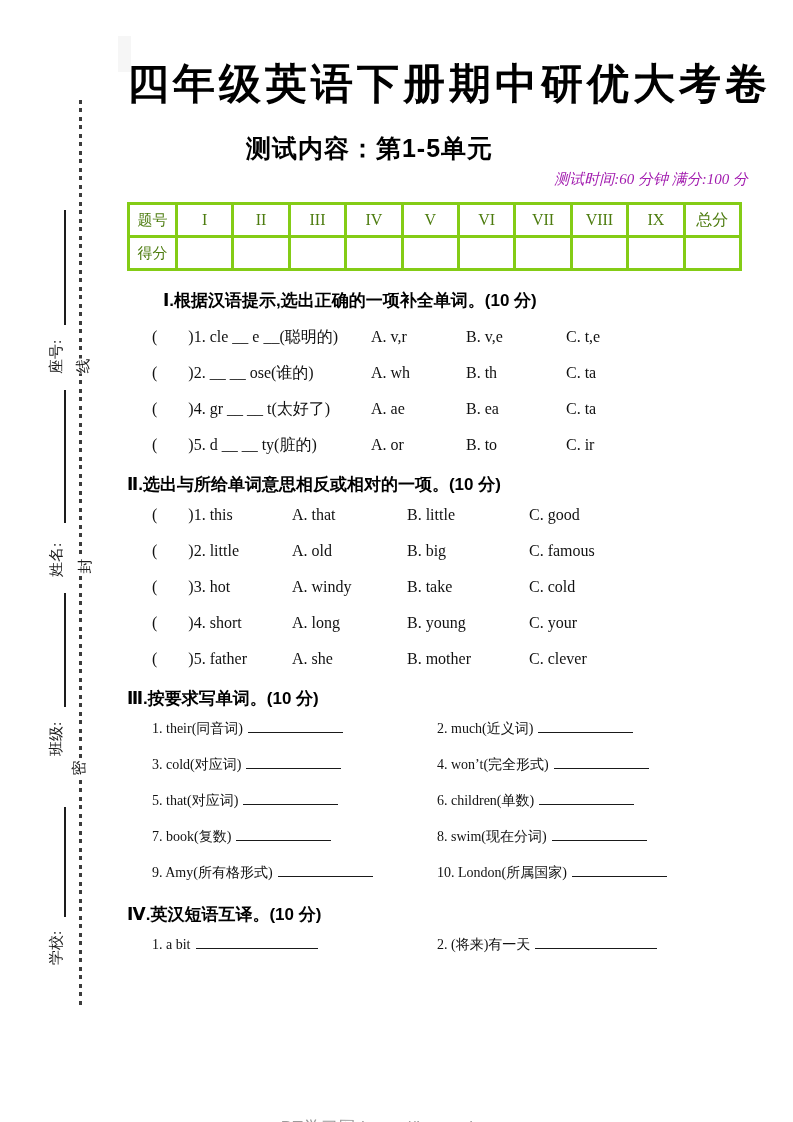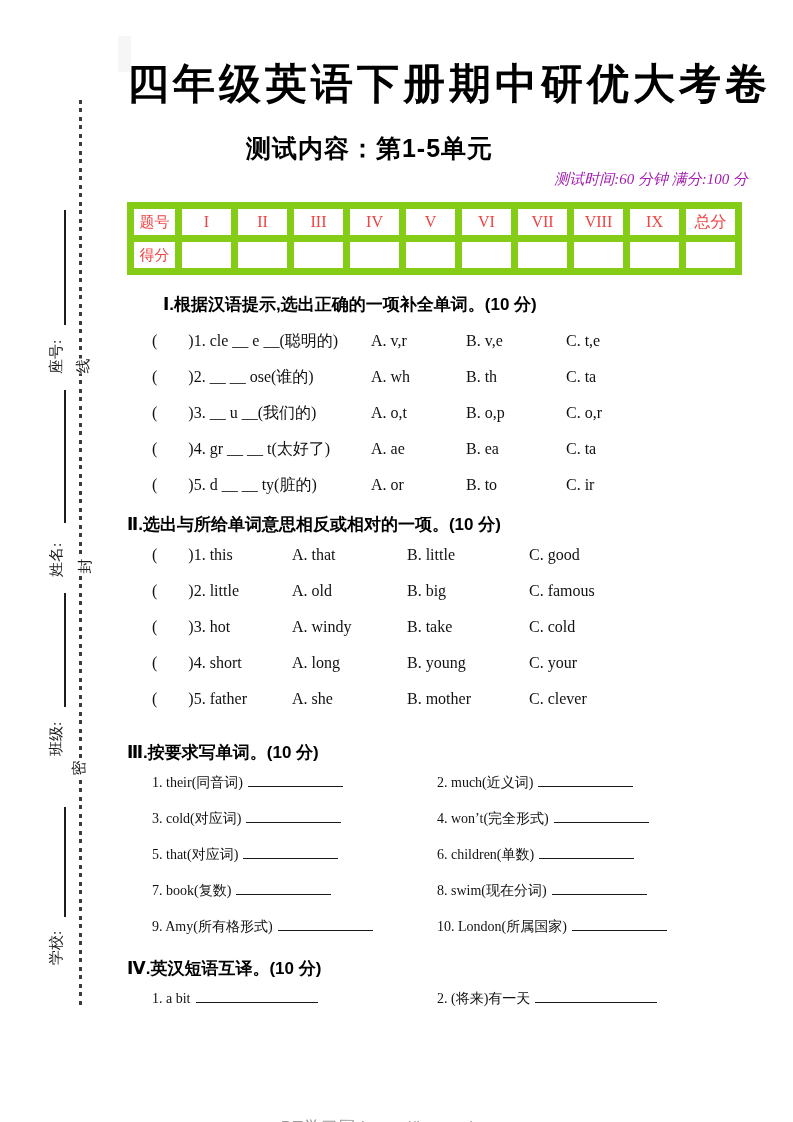--- a/index.html
+++ b/index.html
@@ -50,34 +50,34 @@
     font-weight:bold; font-size:25px; letter-spacing:1px; color:#000;
   }
   .meta { margin-top:8px; height:20px; text-align:right; padding-right:14px;
     font-style:italic; font-size:15px; color:#a21caf; }
 
   table.score {
     margin-top:12px; width:615px; border-collapse:collapse; table-layout:fixed;
     border:2px solid #222;
   }
   table.score td {
-    border:7px solid #84cc16; text-align:center; font-size:16px; color:#ef4444;
+    border:3px solid #84cc16; text-align:center; font-size:16px; color:#4d7c0f;
     height:33px; overflow:hidden;
   }
   table.score tr:first-child td { border-bottom:1.5px solid #222; }
   table.score td.hd { font-size:15px; }
 
   .sec-heading {
     font-family:"Liberation Sans","DejaVu Sans",sans-serif;
     font-weight:bold; font-size:17px; color:#000;
     height:24px; line-height:24px; white-space:nowrap;
   }
   .sh1 { margin-top:18px;margin-left:36px; }
   .sh2 { margin-top:10px; }
-  .sh3 { margin-top:24px; }
+  .sh3 { margin-top:10px; }
   .sh4 { margin-top:12px; }
 
   .qrow {
     height:36px; display:grid; align-items:center;
     padding-left:25px; font-size:16px; white-space:nowrap;
   }
   .qrow.g1 { grid-template-columns:219px 95px 100px auto; }
   .qrow.g2 { grid-template-columns:140px 115px 122px auto; }
   .paren { display:inline-block; margin-right:31px; }
   .rows1 { margin-top:6px; }
@@ -167,26 +167,20 @@
         <span>B. v,e</span>
         <span>C. t,e</span>
       </div>
       <div class="qrow g1">
         <span><span class="paren">(</span><span>)2. __ __ ose(谁的)</span></span>
         <span>A. wh</span>
         <span>B. th</span>
         <span>C. ta</span>
       </div>
       <div class="qrow g1">
-        <span><span class="paren">(</span><span>)3. __ u __(我们的)</span></span>
-        <span>A. o,t</span>
-        <span>B. o,p</span>
-        <span>C. o,r</span>
-      </div>
-      <div class="qrow g1">
         <span><span class="paren">(</span><span>)4. gr __ __ t(太好了)</span></span>
         <span>A. ae</span>
         <span>B. ea</span>
         <span>C. ta</span>
       </div>
       <div class="qrow g1">
         <span><span class="paren">(</span><span>)5. d __ __ ty(脏的)</span></span>
         <span>A. or</span>
         <span>B. to</span>
         <span>C. ir</span>

